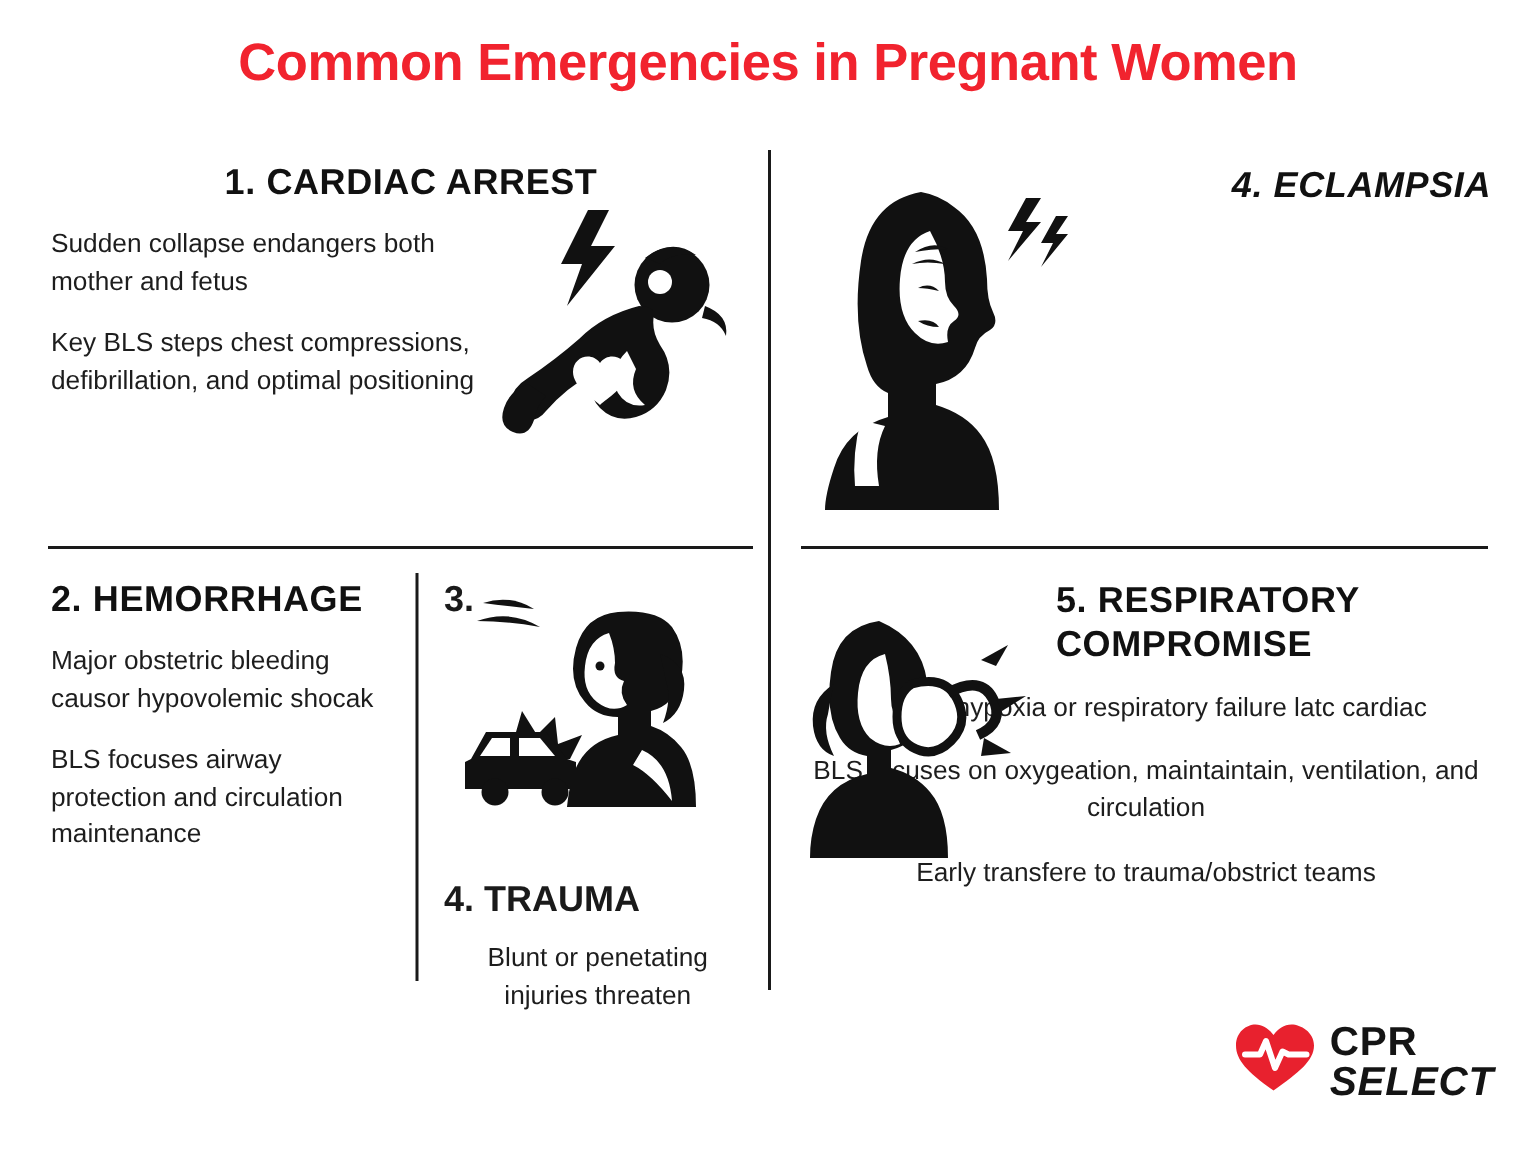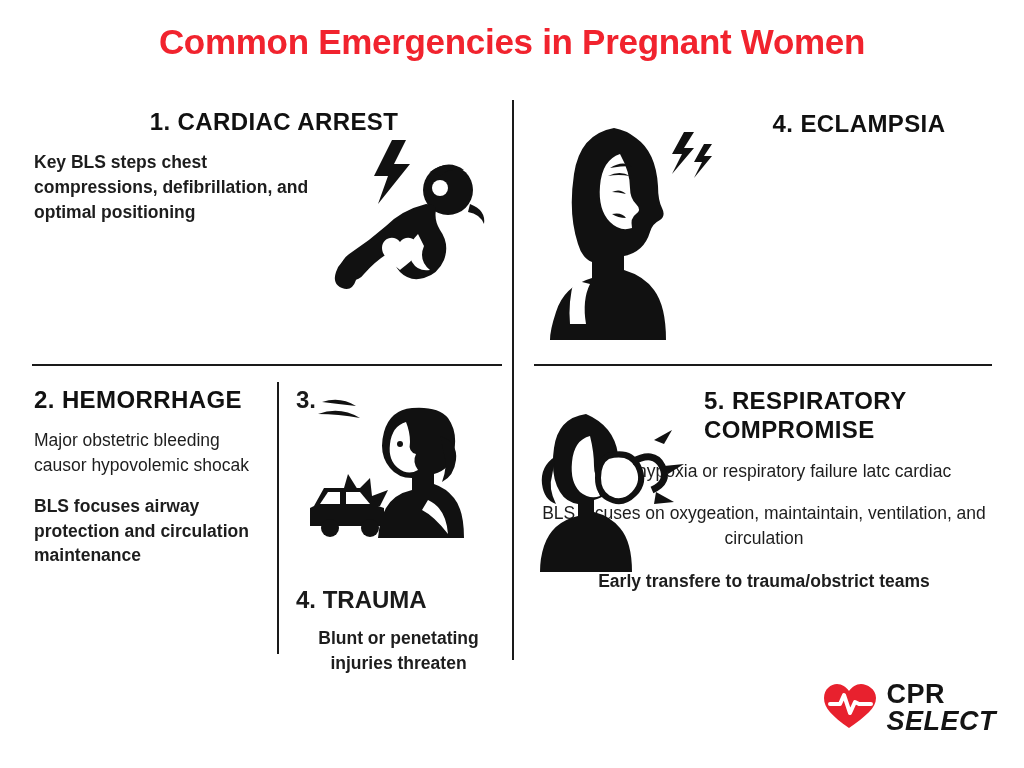--- a/index.html
+++ b/index.html
@@ -73,40 +73,40 @@
     font-weight: bold;
     letter-spacing: 0.4px;
     color: #111;
   }
   p.body {
     font-size: 17.5px;
     line-height: 1.42;
     margin: 0 0 16px 0;
     color: #1d1d1d;
   }
-  p.body:last-child { margin-bottom: 0; font-weight: bold; }
+  p.body:last-child { margin-bottom: 0; }
 
   
   #sec1 { position: absolute; left: 34px; top: 108px; width: 470px; }
   #sec1 .sec-head { text-align: center; padding-left: 10px; }
   #sec1 .txt { width: 290px; margin-top: 14px; }
 
   
   #sec2 { position: absolute; left: 34px; top: 386px; width: 238px; }
   #sec2 .txt { width: 228px; margin-top: 14px; }
 
   
   #sec34 { position: absolute; left: 296px; top: 386px; width: 208px; }
   #sec34 .num3 { font-size: 24px; font-weight: bold; }
   #sec34 .trauma-head { margin-top: 172px; font-size: 24px; font-weight: bold; }
   #sec34 .txt { margin-top: 12px; width: 205px; text-align: center; }
 
   
   #sec4 { position: absolute; left: 724px; top: 110px; width: 270px; }
-  #sec4 .sec-head { text-align: center; }
+  #sec4 .sec-head { text-align: right; font-style: italic; }
   #sec4 .txt { margin-top: 16px; width: 262px; }
 
   
   #sec5 { position: absolute; left: 534px; top: 386px; width: 460px; }
   #sec5 .sec-head { text-align: left; padding-left: 170px; line-height: 1.22; }
   #sec5 .txt { margin-top: 14px; text-align: center; }
   #sec5 .txt p { margin-bottom: 18px; }
 
   
   .art { position: absolute; }
@@ -138,20 +138,21 @@
   <div class="title">Common Emergencies in Pregnant Women</div>
 
   <div class="div-v-main"></div>
   <div class="div-h-left"></div>
   <div class="div-h-right"></div>
   <div class="div-v-sub"></div>
 
   <div id="sec1">
     <div class="sec-head">1. CARDIAC ARREST</div>
     <div class="txt">
+      <p class="body">Sudden collapse endangers both mother and fetus</p>
       <p class="body">Key BLS steps chest compressions, defibrillation, and optimal positioning</p>
     </div>
   </div>
 
   <div class="art" style="left:330px; top:138px;">
     <svg width="170" height="180" viewBox="0 0 170 180">
       <g fill="#111">
 
         <path d="M62 2 L44 38 L58 38 L48 66 L80 26 L64 26 L76 2 Z"></path>
 

